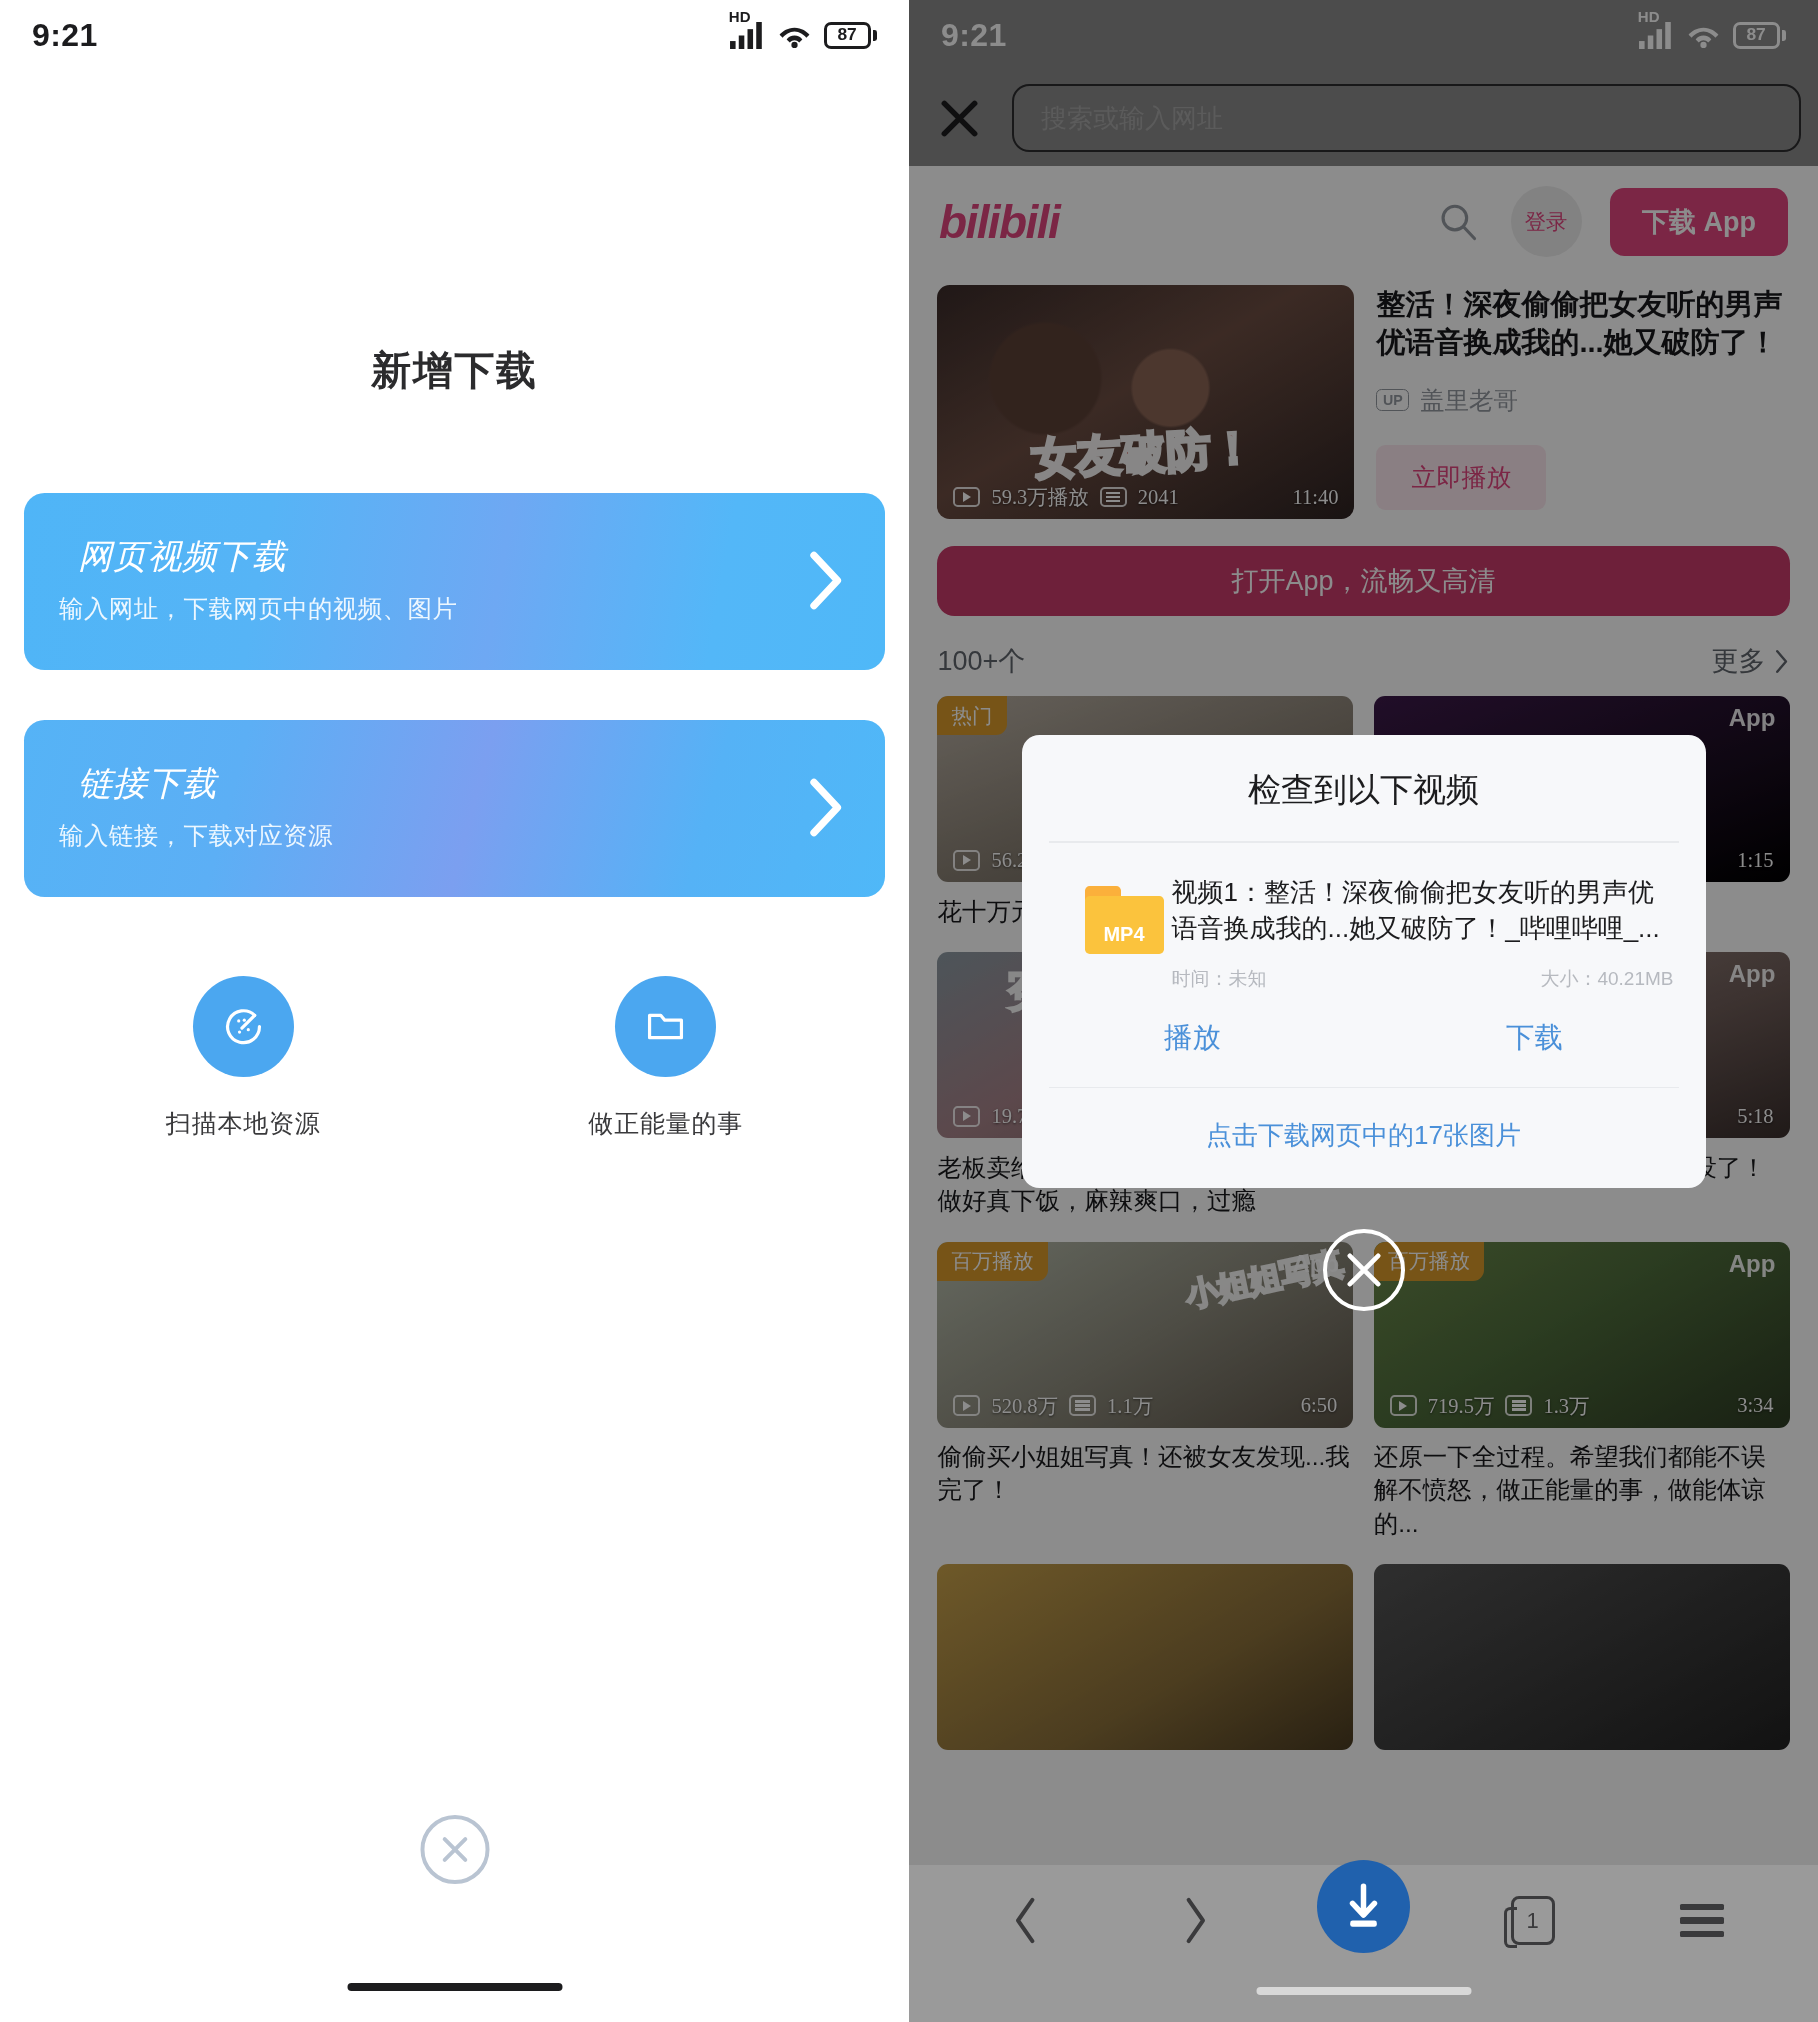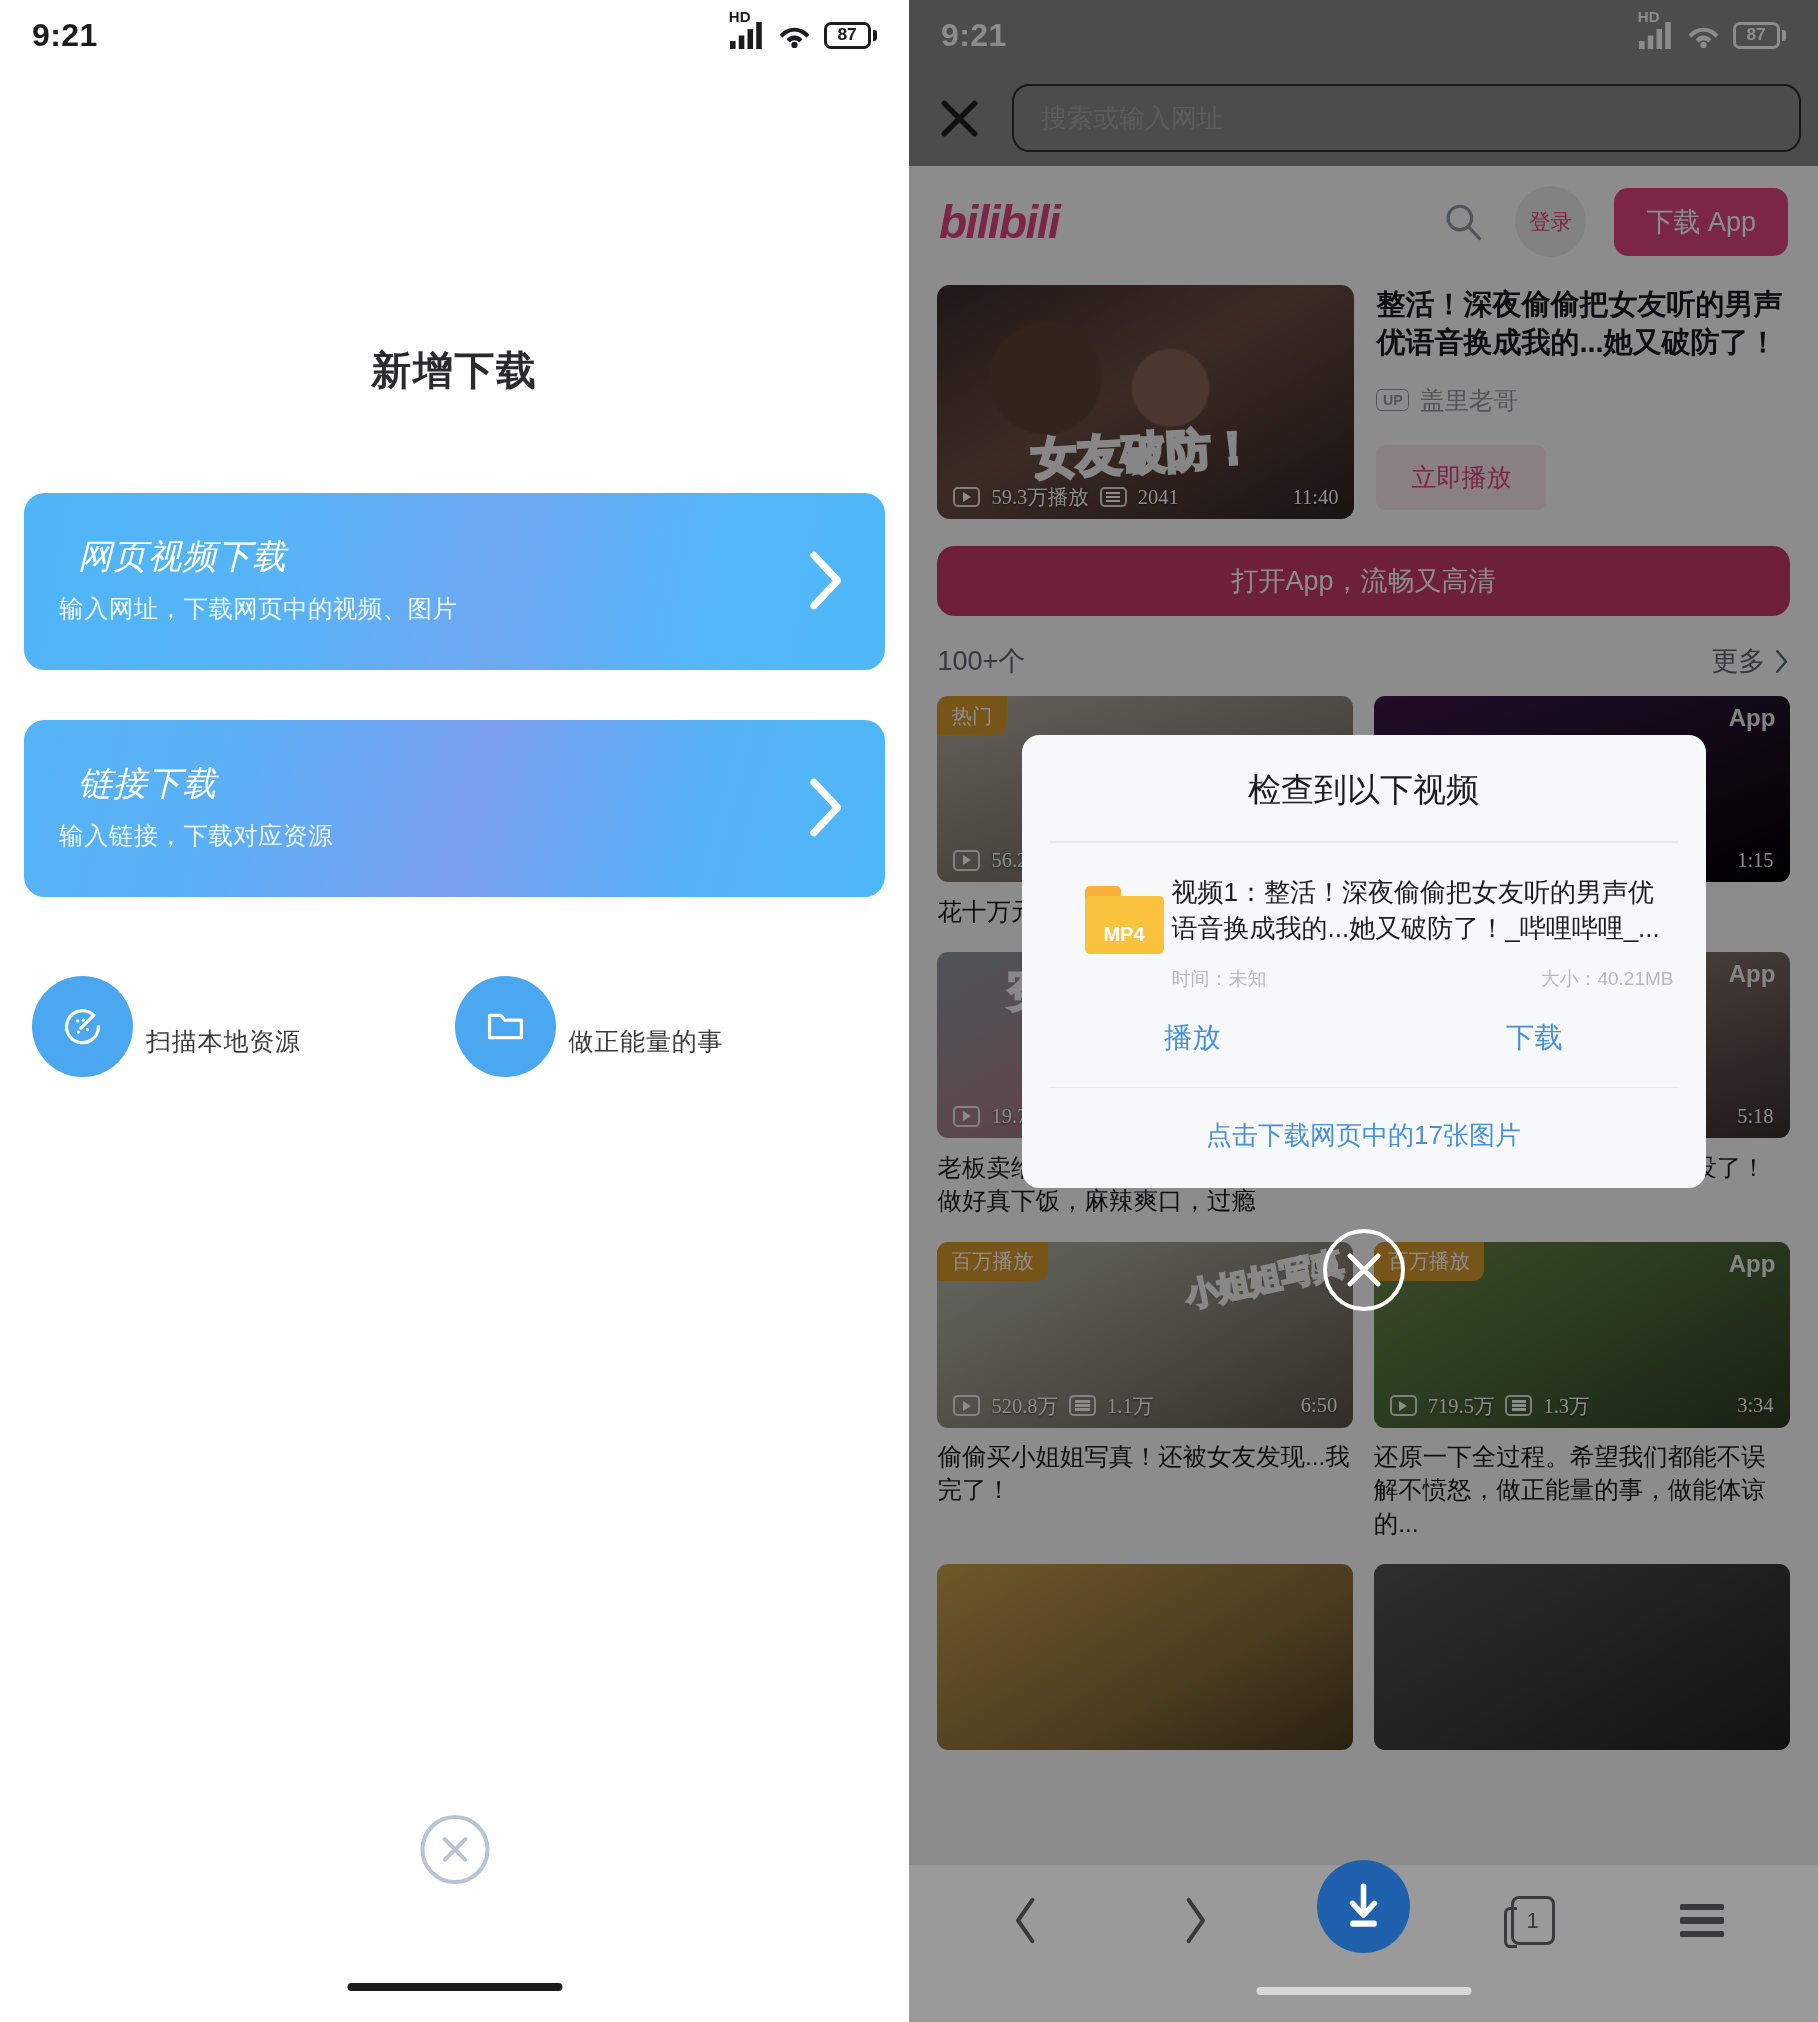--- a/index.html
+++ b/index.html
@@ -31,21 +31,21 @@
   .card { position:relative; height:177px; border-radius:20.5px; padding:0 35px;
           display:flex; flex-direction:column; justify-content:center; color:#fff;
           background:linear-gradient(100deg,#4fb5f7 0%,#56b4f6 28%,#6ea8f3 55%,#53b7f8 80%,#4fb8f8 100%); }
   .card.second { background:linear-gradient(105deg,#55b3f6 0%,#5caff5 25%,#7b9ff0 52%,#55b2f6 78%,#4fb8f8 100%); }
   .card-title { font-size:34px; font-weight:400; font-style:italic; letter-spacing:0.8px;
                 line-height:1.1;margin-left:19px; }
   .card-sub { font-size:24.5px; margin-top:17.4px; color:#ecf7ff; letter-spacing:0.4px; }
   .card-chevron { position:absolute; right:41px; top:50%; transform:translateY(-50%); }
 
   .quick { display:flex; margin-top:79px; padding:0 32px; }
-  .quick-item { flex:1; display:flex; flex-direction:row; align-items:center;gap:13px; }
+  .quick-item { flex:1; display:flex; flex-direction:column; align-items:center; }
   .quick-circle { width:101px; height:101px; border-radius:50%; background:#4ba7f0;
                   display:flex; align-items:center; justify-content:center; }
   .quick-label { margin-top:30px; font-size:25px; color:#3a3a3c; letter-spacing:0.8px; }
 
   .left-close { position:absolute; left:50%; transform:translateX(-50%); bottom:134px; }
   .home-ind { position:absolute; left:50%; transform:translateX(-50%); bottom:32px;
               width:215px; height:8px; border-radius:4px; background:#1c1c1e; }
 
   
   .right { width:909px; height:100%; position:relative; background:#fff; overflow:hidden; }
@@ -64,21 +64,21 @@
   .bili-header { height:111px; display:flex; align-items:center; padding:0 30px; }
   .bili-logo { font-size:46px; font-weight:800; font-style:italic; color:#e0467f;
                letter-spacing:-1.6px; }
   .bili-spacer { flex:1; }
   .bili-search { width:57px; height:57px; display:flex; align-items:center; justify-content:center; }
   .bili-login { width:71px; height:71px; border-radius:50%; background:#ededed; color:#e0467f;
                 font-size:21.3px; display:flex; align-items:center; justify-content:center;
                 margin-left:24px; }
   .bili-dl { margin-left:28.4px; height:68px; border-radius:14.2px; background:#e0467f; color:#fff;
              font-size:27px; display:flex; align-items:center; justify-content:center;
-             padding:0 32px; font-weight:400; }
+             padding:0 32px; font-weight:700; }
 
   .hero { display:flex; padding:0 28.4px; gap:22px; margin-top:8px; }
   .hero-thumb { width:417px; height:234px; border-radius:12.6px; position:relative;
                 overflow:hidden; background:#2b2325;
                 background-image:
                   radial-gradient(circle at 26% 40%, #5c4036 0 16%, transparent 17%),
                   radial-gradient(circle at 56% 44%, #8b6555 0 14%, transparent 15%),
                   linear-gradient(150deg,#3b2c2a 0%,#6d4e43 45%,#2e2322 100%); }
   .hero-thumb .ht-red { position:absolute; bottom:36px; left:95px; font-size:44px;
                         font-weight:900; color:#c8201c; -webkit-text-stroke:3.2px #ffffff;

